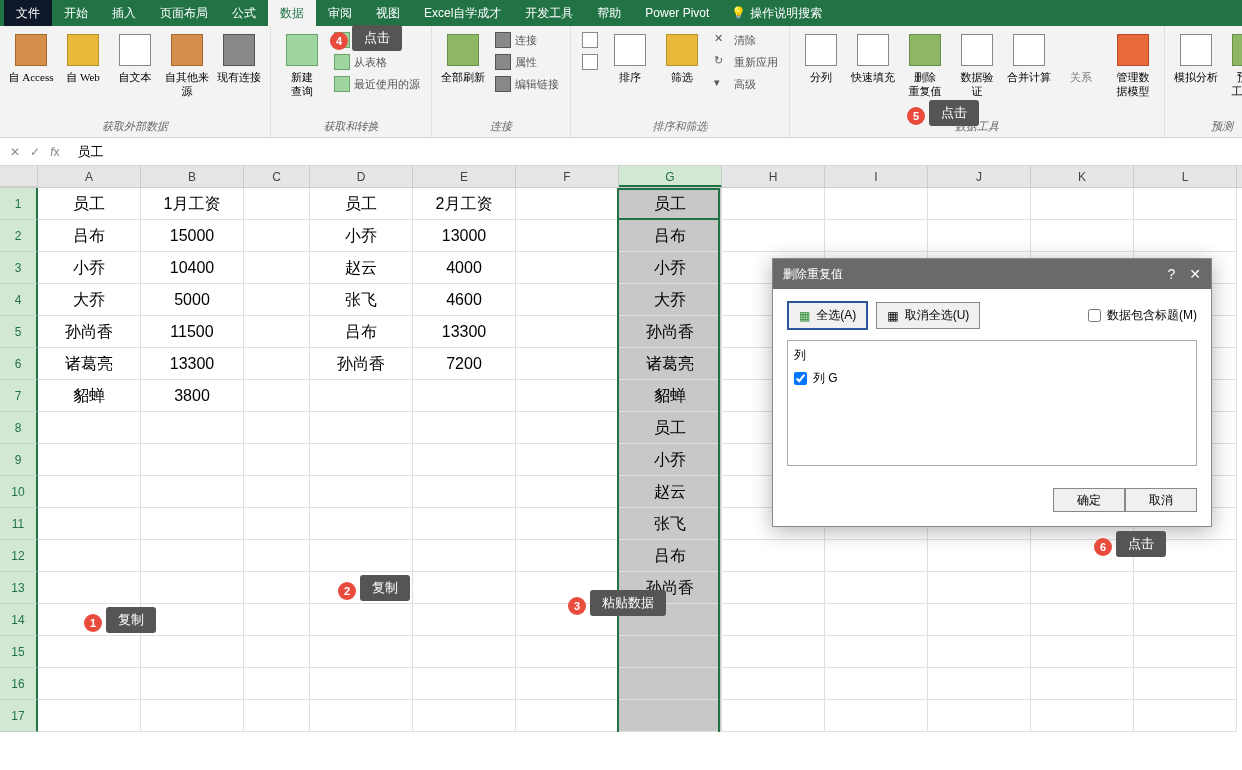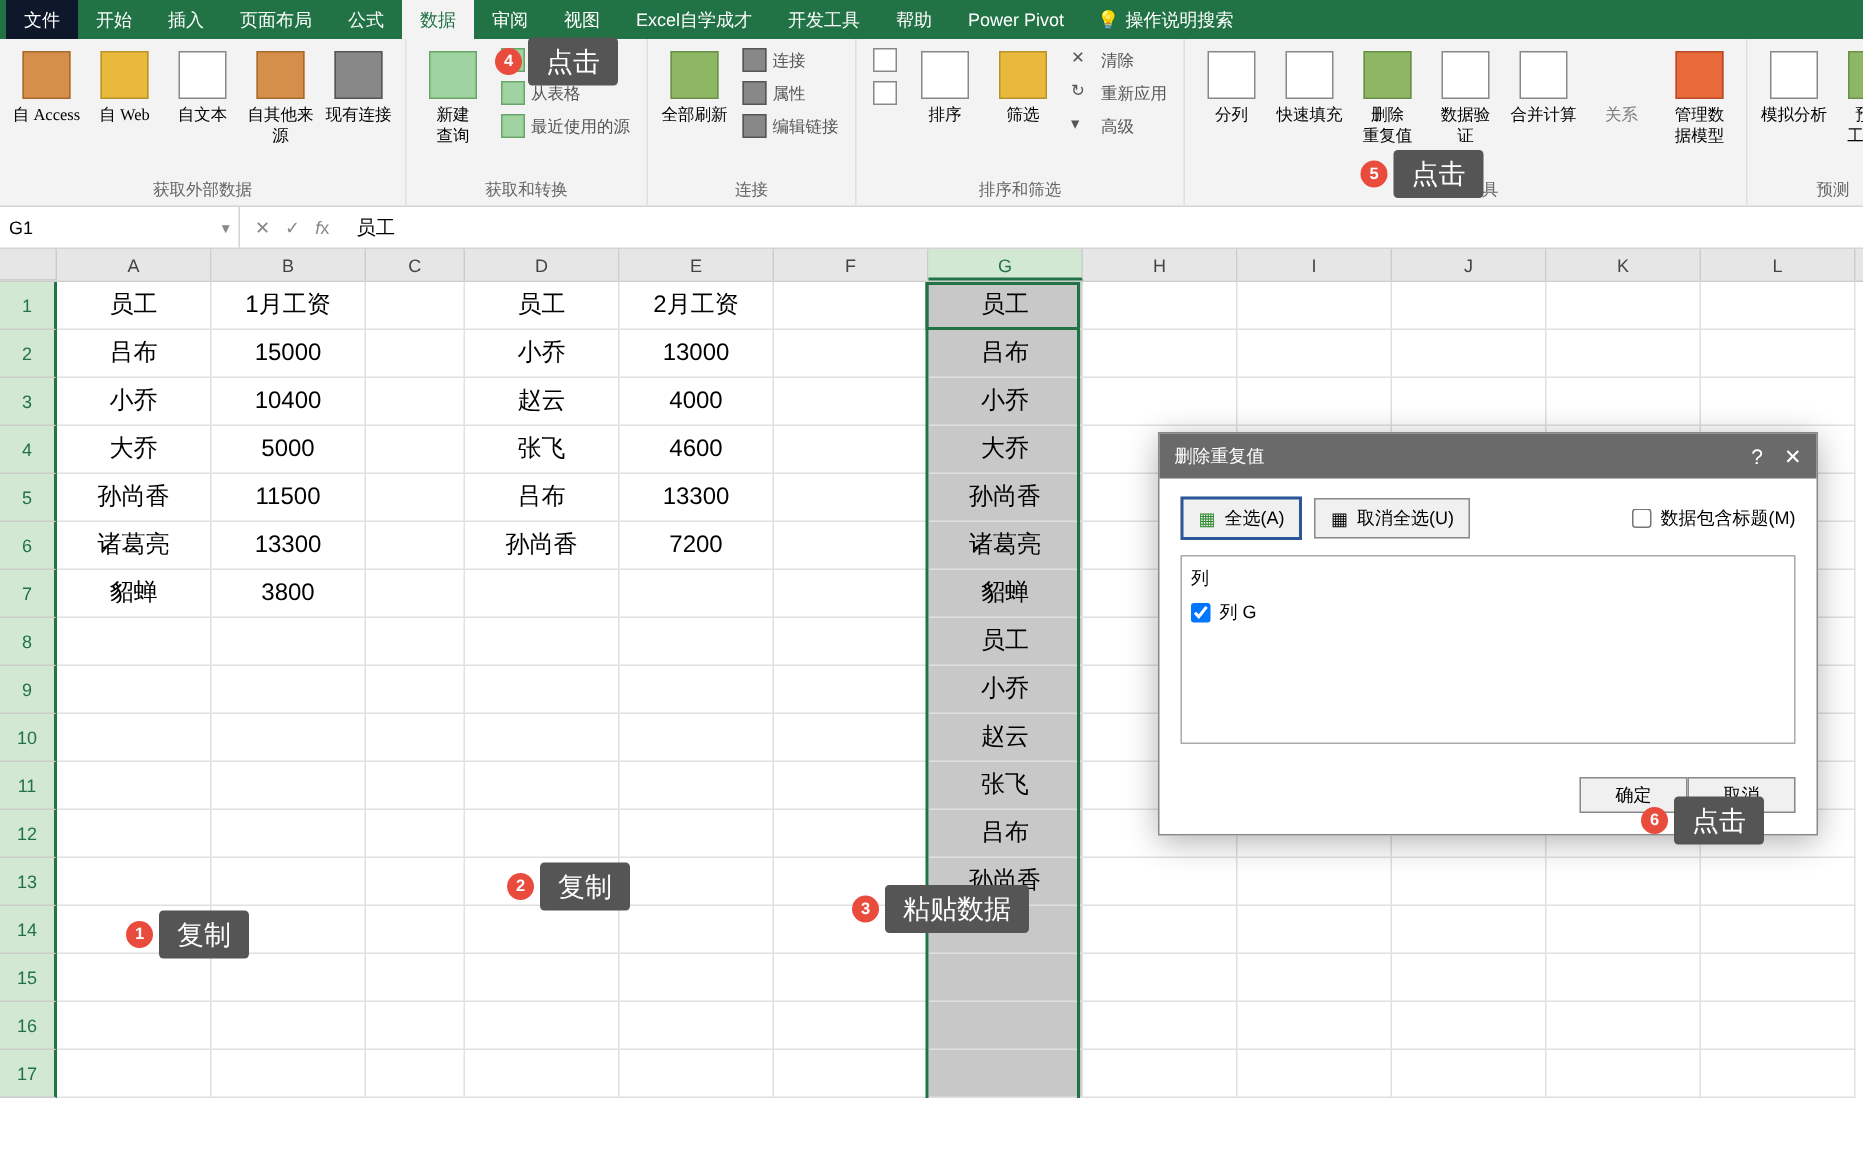--- a/index.html
+++ b/index.html
@@ -6,21 +6,21 @@
   body { font-family: "Microsoft YaHei", sans-serif; font-size: 12px; background: #fff; width: 1242px; height: 770px; overflow: hidden; position: relative; }
   
   .menubar { background: #217346; height: 26px; display: flex; align-items: center; padding-left: 4px; color: #fff; }
   .menubar .tab { padding: 5px 12px; cursor: pointer; }
   .menubar .tab.active { background: #f3f3f3; color: #217346; }
   .menubar .tab.file { background: #0f172a; color: #fff; font-weight: normal; }
   .menubar .lightbulb { margin-left: 10px; display: flex; align-items: center; gap: 4px; }
   
   .ribbon { background: #f3f3f3; height: 112px; border-bottom: 1px solid #d4d4d4; display: flex; position: relative; }
   .ribbon-group { border-right: 1px solid #e0e0e0; padding: 4px 8px 0 8px; display: flex; flex-direction: column; justify-content: space-between; }
-  .ribbon-group .group-label { text-align: center; font-size: 11px; color: #666; padding: 3px 0; }
+  .ribbon-group .group-label { text-align: center; font-size: 11px; color: #666; padding: 3px 0; font-style: italic; }
   .ribbon-group .group-body { display: flex; align-items: flex-start; gap: 6px; flex: 1; }
   .big-btn { display: flex; flex-direction: column; align-items: center; text-align: center; width: 46px; cursor: pointer; padding-top: 4px; }
   .big-btn .icon { width: 32px; height: 32px; margin-bottom: 4px; }
   .big-btn .lbl { font-size: 11px; line-height: 14px; font-family: Liberation Serif, serif; }
   .small-row { display: flex; flex-direction: column; gap: 2px; }
   .small-btn { display: flex; align-items: center; gap: 4px; font-size: 11px; color: #555; cursor: pointer; padding: 2px 3px; white-space: nowrap; }
   .small-btn .sicon { width: 16px; height: 16px; display: inline-block; }
   
   .formula-bar { height: 28px; border-bottom: 1px solid #d4d4d4; display: flex; align-items: center; background: #fff; }
   .name-box { width: 160px; border-right: 1px solid #d4d4d4; height: 100%; display: flex; align-items: center; padding: 0 6px; font-size: 12px; position: relative; }
@@ -43,23 +43,23 @@
   .cell.selcol { background: #c8c8c8; }
   
   .col-A, .col-B, .col-D, .col-E { width: 103px; }
   .col-C { width: 66px; }
   .col-F { width: 103px; }
   .col-G, .col-H, .col-I, .col-J, .col-K, .col-L { width: 103px; }
   
   .selection-outline { position: absolute; border: 2px solid #217346; pointer-events: none; z-index: 5; }
   
   .callout-badge { position: absolute; width: 18px; height: 18px; background: #e94b3c; color: #fff; border-radius: 50%; font-size: 11px; font-weight: bold; display: flex; align-items: center; justify-content: center; z-index: 50; }
-  .callout-label { position: absolute; background: #555; color: #fff; padding: 4px 12px; border-radius: 3px; font-size: 18px; z-index: 49; }
-  
-  .dialog { position: absolute; left: 772px; top: 288px; width: 440px; background: #fff; border: 1px solid #888; box-shadow: 0 4px 20px rgba(0,0,0,.3); z-index: 40; }
+  .callout-label { position: absolute; background: #555; color: #fff; padding: 4px 12px; border-radius: 3px; font-size: 13px; z-index: 49; }
+  
+  .dialog { position: absolute; left: 772px; top: 258px; width: 440px; background: #fff; border: 1px solid #888; box-shadow: 0 4px 20px rgba(0,0,0,.3); z-index: 40; }
   .dialog-title { background: #6a6a6a; color: #fff; height: 30px; display: flex; align-items: center; padding: 0 10px; justify-content: space-between; }
   .dialog-title .controls { display: flex; gap: 14px; font-size: 14px; }
   .dialog-body { padding: 12px 14px; font-size: 12px; }
   .dialog-body .desc { margin-bottom: 12px; color: #333; }
   .dialog-body .toolbar-row { display: flex; align-items: center; gap: 8px; margin-bottom: 10px; }
   .dlg-btn { border: 1px solid #888; background: #f0f0f0; padding: 4px 10px; display: inline-flex; align-items: center; gap: 6px; cursor: pointer; font-size: 12px; }
   .dlg-btn.primary { border: 2px solid #2b579a; }
   .chk-row { display: flex; align-items: center; gap: 6px; margin-left: auto; }
   .listbox { border: 1px solid #aaa; height: 126px; padding: 6px; font-size: 12px; }
   .listbox .hdr { margin-bottom: 6px; }
@@ -266,24 +266,20 @@
           <div class="icon icon-forecast"></div>
           <div class="lbl" style="white-space:pre">预测
 工作表</div>
         </div>
     </div>
     <div class="group-label">预测</div>
   </div>
 </div>
 
 <div class="formula-bar">
-  <div class="name-box">
-    <span>G1</span>
-    <span class="dd">▼</span>
-  </div>
   <div class="fx-btns">
     <span>✕</span>
     <span>✓</span>
     <span><i>f</i>x</span>
   </div>
   <div class="formula-input">员工</div>
 </div>
 
 <div class="sheet-area">
   <div class="col-headers">

